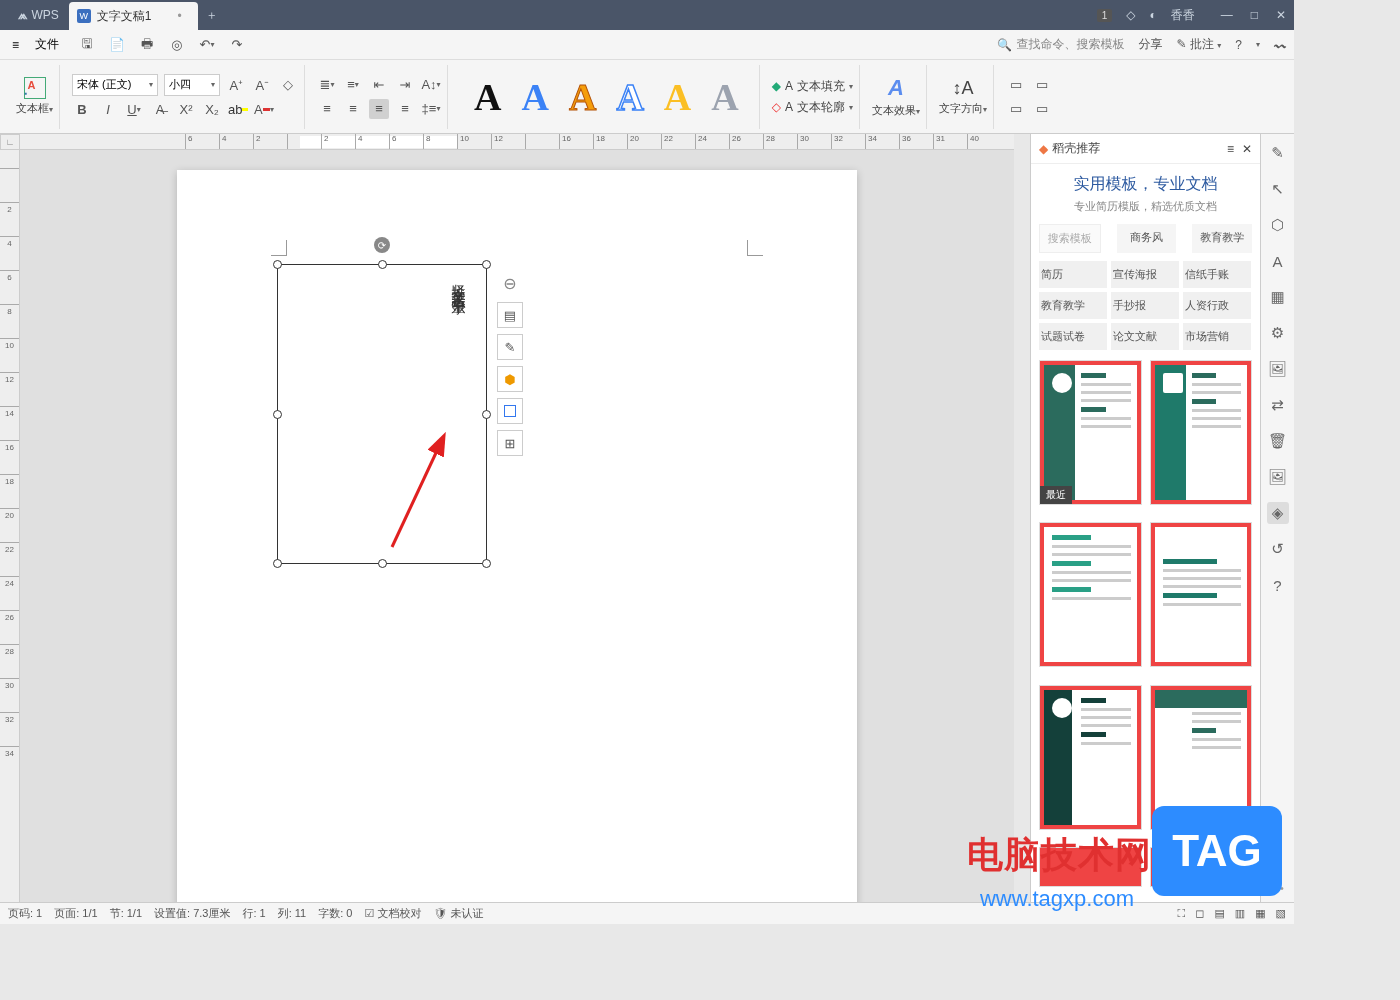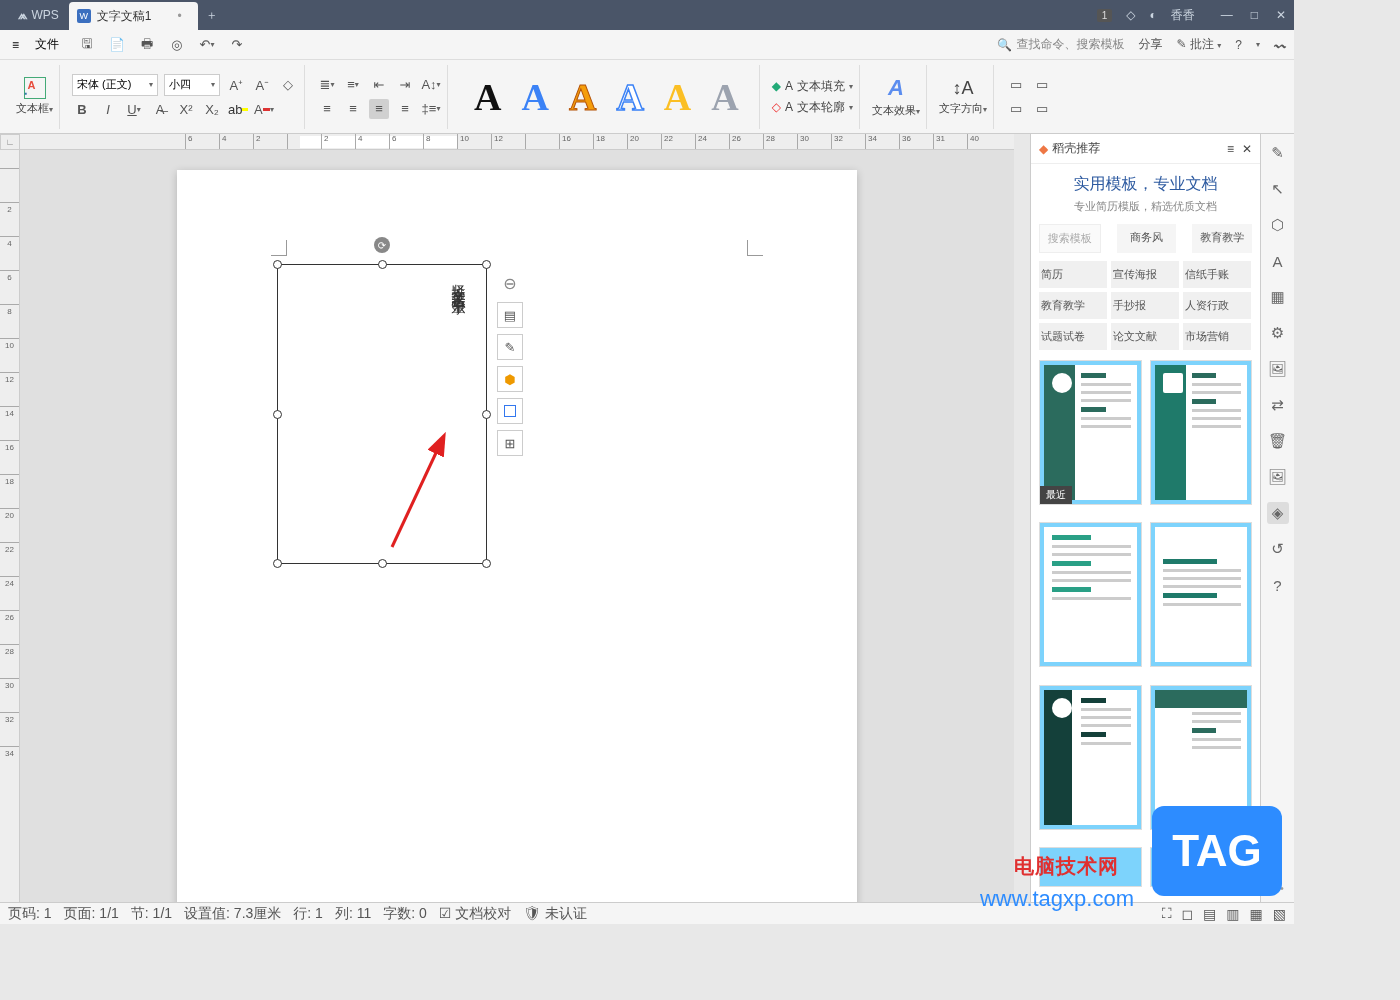--- a/index.html
+++ b/index.html
@@ -76,41 +76,41 @@
 .sp-header { display:flex; align-items:center; padding:6px 8px; font-size:12px; color:#444; border-bottom:1px solid #eee;}
 .sp-title-area { text-align:center; padding:10px 8px 6px;}
 .sp-title { font-size:16px; font-weight:normal; color:#2d5aa0;}
 .sp-sub { font-size:11px; color:#888; margin-top:4px;}
 .sp-tabs { display:flex; padding:4px 8px; gap:16px;}
 .sp-tab { flex:1; text-align:center; font-size:11px; padding:6px 2px; background:#f5f5f5; color:#555; cursor:pointer;}
 .sp-tab.inp { color:#aaa; background:#fafafa; border:1px solid #eee;}
 .sp-cats { display:flex; flex-wrap:wrap; padding:4px 8px; gap:4px;}
 .sp-cat { width:calc(33.33% - 3px); text-align:left; font-size:11px; padding:6px 2px; background:#f0f0f0; color:#555; cursor:pointer;}
 .sp-templates { flex:1; overflow:auto; padding:6px 8px; display:flex; flex-wrap:wrap; gap:8px;}
-.tmpl { width:calc(50% - 4px); height:145px; background:#7dd3fc; border:1px solid #ddd; position:relative; overflow:hidden;}
+.tmpl { width:calc(50% - 4px); height:145px; background:#ef4444; border:1px solid #ddd; position:relative; overflow:hidden;}
 .tmpl-badge { position:absolute; left:0; bottom:0; background:#444; color:#fff; font-size:10px; padding:2px 6px;}
 .resume-shape{ position:absolute; inset:4px; background:linear-gradient(#fff,#fff); }
 .resume-side{ position:absolute; top:0; left:0; bottom:0; width:34%; background:#2b6b5d;}
 .resume-avatar{ position:absolute; top:8px; left:8px; width:20px; height:20px; background:#fff; border-radius:50%;}
 .resume-lines{ position:absolute; top:8px; left:40%; right:6px;}
 .rl{ height:3px; background:#ccc; margin-bottom:5px;}
 .rl.h{ height:5px; background:#2b6b5d; width:50%;}
 
 
 .rightstrip { position:absolute; top:0; right:0; bottom:0; width:34px; background:#f5f5f5; border-left:1px solid #ccc; display:flex; flex-direction:column; align-items:center; padding-top:8px; gap:14px; color:#666; font-size:15px;}
 .rs-icon { width:22px; height:22px; display:flex; align-items:center; justify-content:center; cursor:pointer;}
 .rs-sep { margin-top:auto; margin-bottom:8px;}
 .rs-drag{ letter-spacing:2px; font-size:10px; color:#999;}
 
 
-.statusbar { position:absolute; bottom:0; left:0; right:0; height:22px; background:#f5f5f5; border-top:1px solid #ccc; display:flex; align-items:center; padding:0 8px; font-size:14px; color:#555; gap:12px;}
+.statusbar { position:absolute; bottom:0; left:0; right:0; height:22px; background:#f5f5f5; border-top:1px solid #ccc; display:flex; align-items:center; padding:0 8px; font-size:11px; color:#555; gap:12px;}
 .statusbar .right { margin-left:auto; display:flex; gap:10px; align-items:center;}
 
 
-.wm1 { position:absolute; right:175px; bottom:44px; font-size:20px; font-weight:bold; color:#e03030; z-index:50; letter-spacing:1px;margin-left:36px;}
+.wm1 { position:absolute; right:142px; bottom:44px; font-size:36px; font-weight:bold; color:#e03030; z-index:50; letter-spacing:1px;margin-left:36px;}
 .wm-tag { position:absolute; right:12px; bottom:28px; width:130px; height:90px; background:#2d8cff; border-radius:12px; display:flex; align-items:center; justify-content:center; font-size:44px; font-weight:bold; color:#fff; z-index:50; font-family: Arial;}
 .wm-url { position:absolute; right:160px; bottom:12px; font-size:22px; color:#2d8cff; z-index:50;}
 
 svg { display:block; }
 </style>
 </head>
 <body>
 
 <div class="titlebar">
   <div class="wps-brand">

